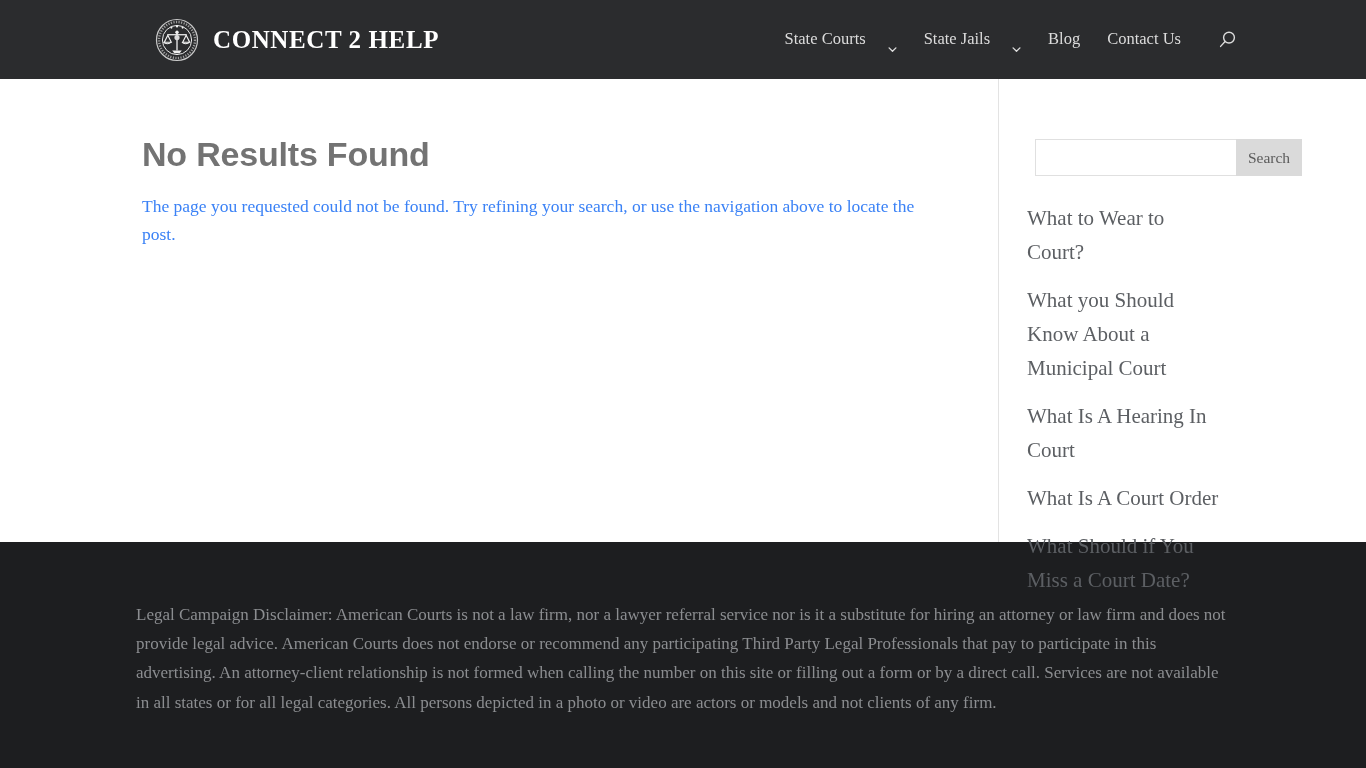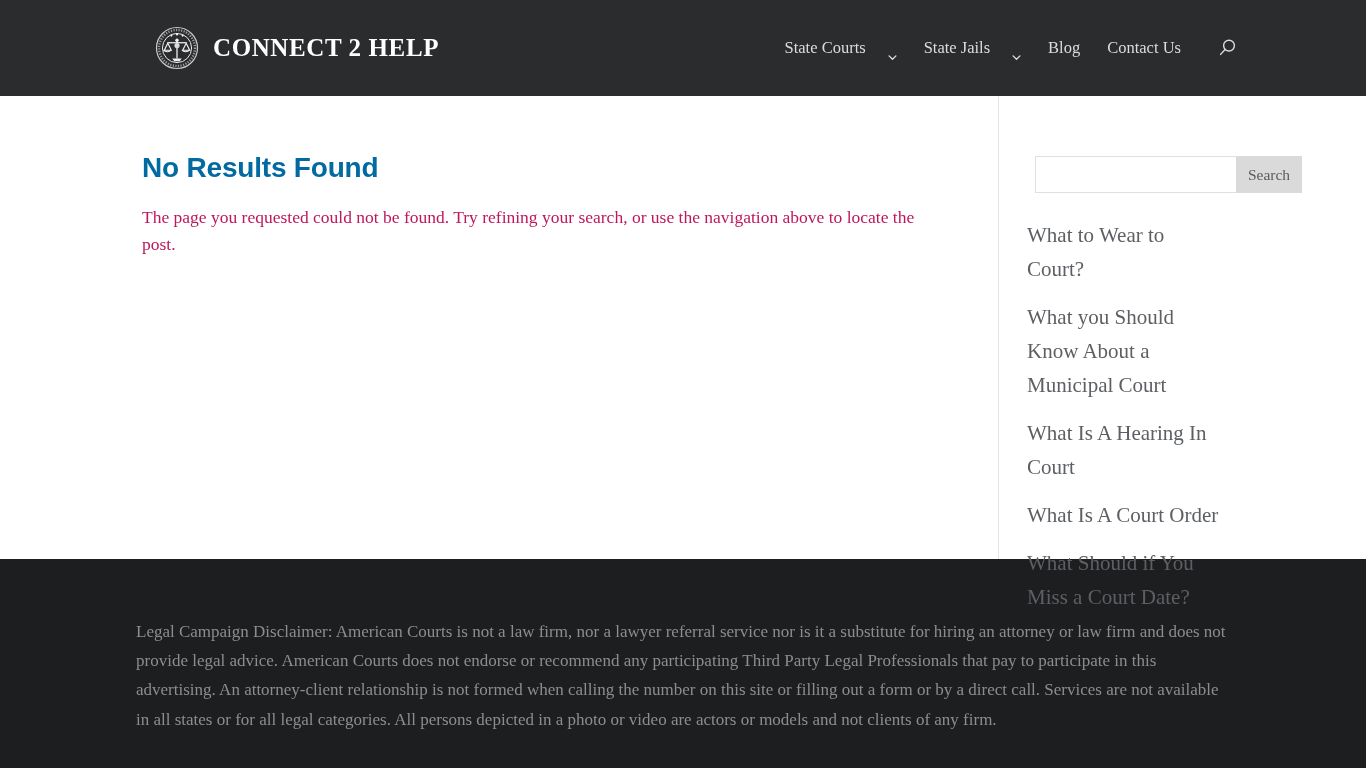--- a/index.html
+++ b/index.html
@@ -9,21 +9,21 @@
   body {
     width: 1366px;
     height: 768px;
     background: #ffffff;
     font-family: "Liberation Sans", sans-serif;
     overflow: hidden;
   }
 
   
   .header {
-    height: 96px;
+    height: 79px;
     background: #2b2c2e;
     display: flex;
     align-items: center;
     position: relative;
   }
   .brand {
     display: flex;
     align-items: center;
     margin-left: 155px;
     gap: 14px;
@@ -92,31 +92,31 @@
   .main {
     position: absolute;
     left: 142px;
     top: 57px;
     width: 800px;
   }
   .page-title {
     margin: 0;
     font-family: "Liberation Sans", sans-serif;
     font-weight: bold;
-    font-size: 28px;
+    font-size: 34px;
     line-height: 1.1;
-    color: #0369a1;
+    color: #737373;
     letter-spacing: -0.2px;
   }
   .page-body {
     margin: 20px 0 0 0;
     font-family: "Liberation Serif", serif;
     font-size: 17.5px;
     line-height: 1.55;
-    color: #be185d;
+    color: #3b82f6;
     width: 800px;
   }
 
   
   .sidebar {
     position: absolute;
     left: 1027px;
     top: 60px;
     width: 197px;
   }

